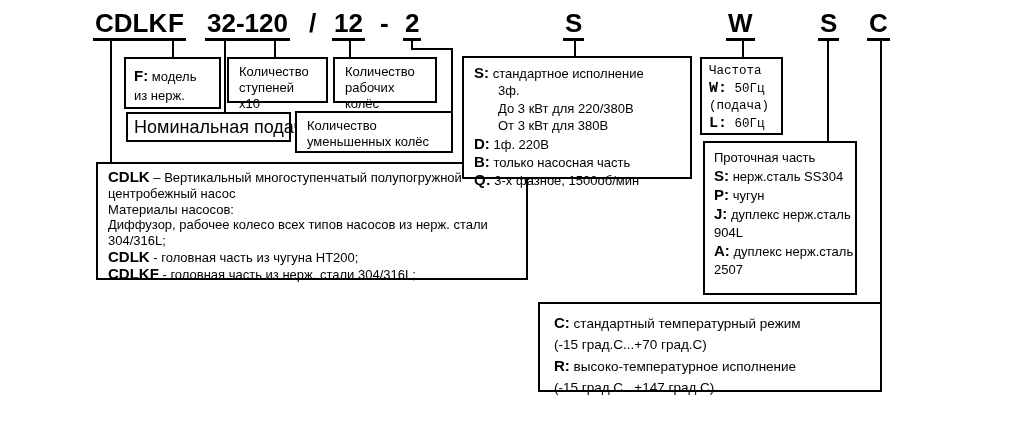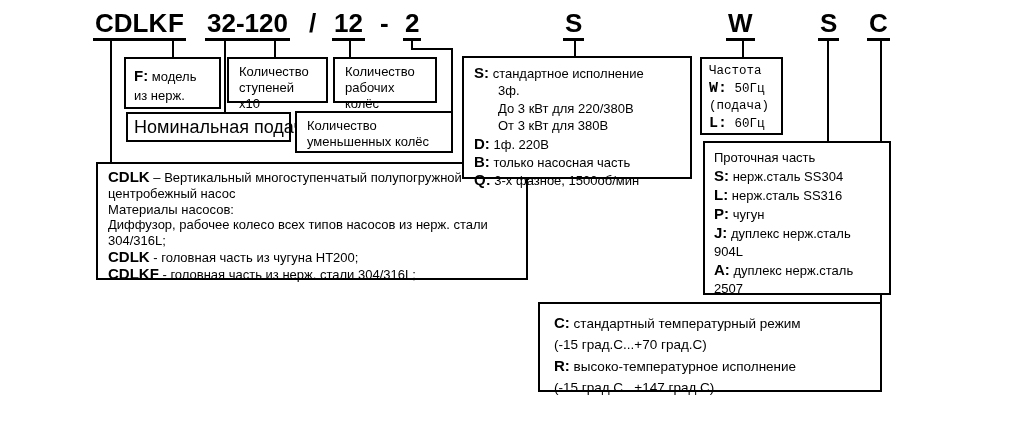--- a/index.html
+++ b/index.html
@@ -132,29 +132,25 @@
       <span class="key">W:</span>
       <span>50Гц</span>
     </div>
     <div class="line">(подача)</div>
     <div class="line">
       <span class="key">L:</span>
       <span>60Гц</span>
     </div>
   </div>
 
-  <div class="box" id="box-wetted" style="left:703px;top:141px;width:188px;height:154px;">
+  <div class="box" id="box-wetted" style="left:703px;top:141px;width:154px;height:154px;">
     <div class="line">Проточная часть</div>
     <div class="line">
       <span class="key">S:</span>
       <span>нерж.сталь SS304</span>
-    </div>
-    <div class="line">
-      <span class="key">L:</span>
-      <span>нерж.сталь SS316</span>
     </div>
     <div class="line">
       <span class="key">P:</span>
       <span>чугун</span>
     </div>
     <div class="line">
       <span class="key">J:</span>
       <span>дуплекс нерж.сталь</span>
     </div>
     <div class="line">904L</div>

